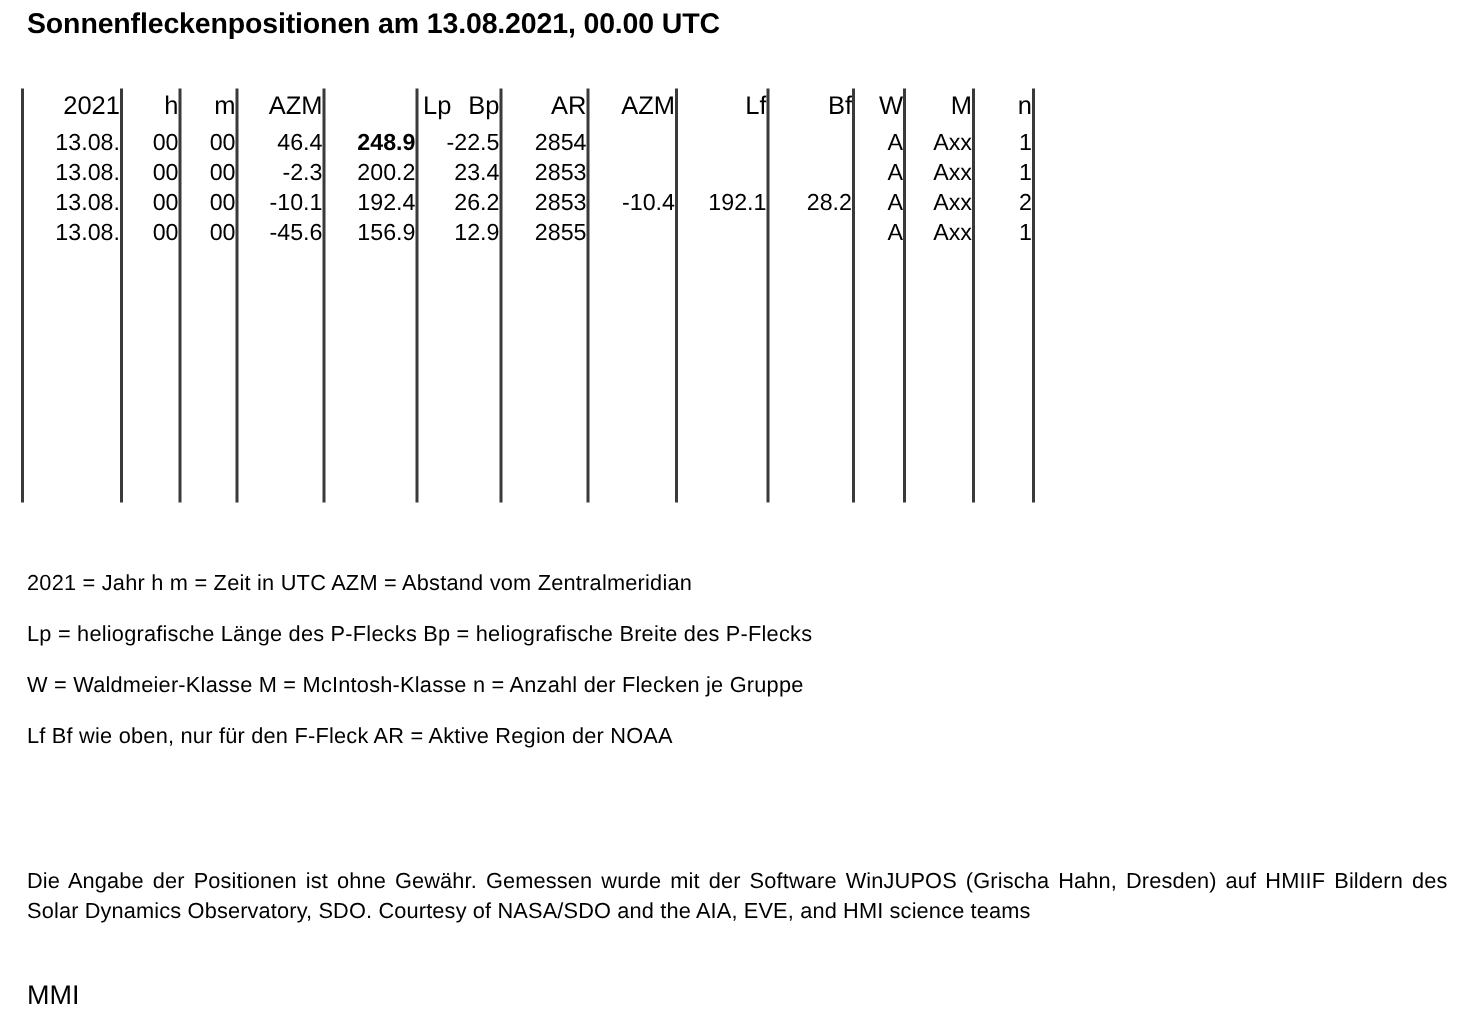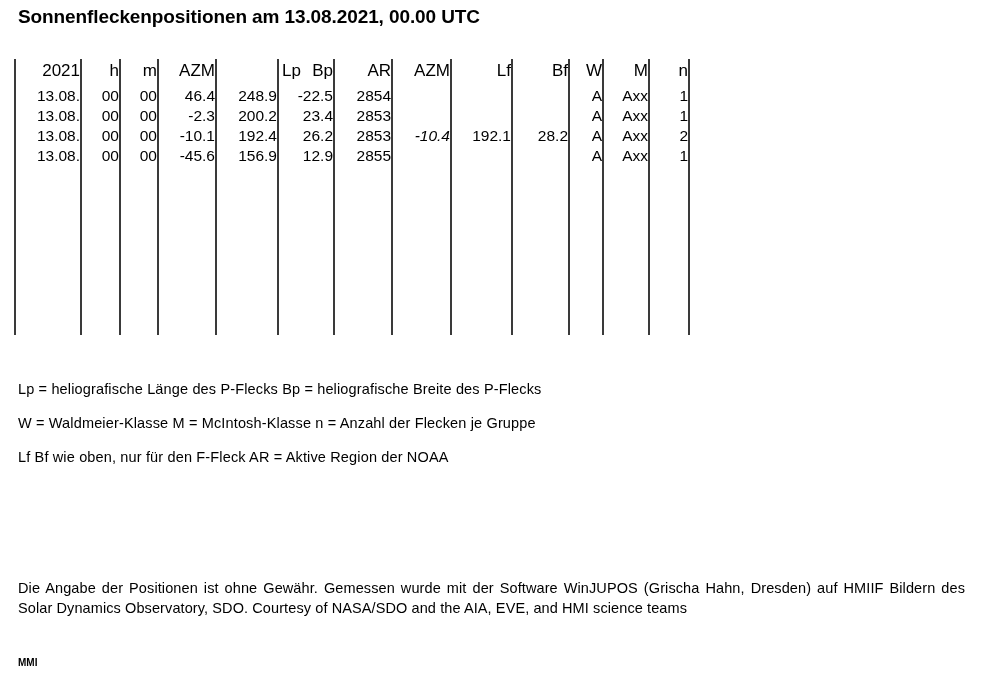--- a/index.html
+++ b/index.html
@@ -98,24 +98,23 @@
     font-size: 14.5px;
     line-height: 20px;
     text-align: justify;
     letter-spacing: 0.1px;
     color: #000;
   }
   .signature {
     position: absolute;
     left: 18px;
     top: 653px;
-    font-size: 10px;
+    font-size: 18px;
     line-height: 20px;
     color: #000;
-    font-weight: bold;
   }
 </style>
 </head>
 <body>
 
 <div class="page-title">Sonnenfleckenpositionen am 13.08.2021, 00.00 UTC</div>
 
 <div class="table-wrap">
   <div class="grid" id="table-grid">
       <div class="row header" style="top: 2px;">
@@ -131,21 +130,21 @@
         <div class="cell" style="left: 501px; width: 53px;">Bf</div>
         <div class="cell" style="left: 558px; width: 30px;">W</div>
         <div class="cell" style="left: 592px; width: 42px;">M</div>
         <div class="cell" style="left: 638px; width: 36px;">n</div>
       </div>
       <div class="row data" style="top: 27px;">
         <div class="cell" style="left: 4px; width: 62px;">13.08.</div>
         <div class="cell" style="left: 70px; width: 35px;">00</div>
         <div class="cell" style="left: 109px; width: 34px;">00</div>
         <div class="cell" style="left: 147px; width: 54px;">46.4</div>
-        <div class="cell" style="left: 204px; width: 59px;">248.9</div>
+        <div class="cell" style="left: 204px; width: 59px; font-weight: bold;">248.9</div>
         <div class="cell" style="left: 267px; width: 52px;">-22.5</div>
         <div class="cell" style="left: 323px; width: 54px;">2854</div>
         <div class="cell" style="left: 381px; width: 55px;"></div>
         <div class="cell" style="left: 440px; width: 57px;"></div>
         <div class="cell" style="left: 501px; width: 53px;"></div>
         <div class="cell" style="left: 558px; width: 30px;">A</div>
         <div class="cell" style="left: 592px; width: 42px;">Axx</div>
         <div class="cell" style="left: 638px; width: 36px;">1</div>
       </div>
       <div class="row data" style="top: 47px;">
@@ -164,21 +163,21 @@
         <div class="cell" style="left: 638px; width: 36px;">1</div>
       </div>
       <div class="row data" style="top: 67px;">
         <div class="cell" style="left: 4px; width: 62px;">13.08.</div>
         <div class="cell" style="left: 70px; width: 35px;">00</div>
         <div class="cell" style="left: 109px; width: 34px;">00</div>
         <div class="cell" style="left: 147px; width: 54px;">-10.1</div>
         <div class="cell" style="left: 204px; width: 59px;">192.4</div>
         <div class="cell" style="left: 267px; width: 52px;">26.2</div>
         <div class="cell" style="left: 323px; width: 54px;">2853</div>
-        <div class="cell" style="left: 381px; width: 55px; font-style: italic;">-10.4</div>
+        <div class="cell" style="left: 381px; width: 55px;">-10.4</div>
         <div class="cell" style="left: 440px; width: 57px;">192.1</div>
         <div class="cell" style="left: 501px; width: 53px;">28.2</div>
         <div class="cell" style="left: 558px; width: 30px;">A</div>
         <div class="cell" style="left: 592px; width: 42px;">Axx</div>
         <div class="cell" style="left: 638px; width: 36px;">2</div>
       </div>
       <div class="row data" style="top: 87px;">
         <div class="cell" style="left: 4px; width: 62px;">13.08.</div>
         <div class="cell" style="left: 70px; width: 35px;">00</div>
         <div class="cell" style="left: 109px; width: 34px;">00</div>
@@ -204,20 +203,21 @@
     <div class="vrule" style="left: 377px;"></div>
     <div class="vrule" style="left: 436px;"></div>
     <div class="vrule" style="left: 497px;"></div>
     <div class="vrule" style="left: 554px;"></div>
     <div class="vrule" style="left: 588px;"></div>
     <div class="vrule" style="left: 634px;"></div>
     <div class="vrule" style="left: 674px;"></div>
   </div>
 
 <div class="legend">
+  <div class="legend-line">2021 = Jahr   h m = Zeit in UTC   AZM = Abstand vom Zentralmeridian</div>
   <div class="legend-line">Lp = heliografische Länge des P-Flecks   Bp = heliografische Breite des P-Flecks</div>
   <div class="legend-line">W = Waldmeier-Klasse   M = McIntosh-Klasse   n = Anzahl der Flecken je Gruppe</div>
   <div class="legend-line">Lf  Bf wie oben, nur für den F-Fleck   AR = Aktive Region der NOAA</div>
 </div>
 
 <div class="disclaimer">Die Angabe der Positionen ist ohne Gewähr. Gemessen wurde mit der Software WinJUPOS (Grischa Hahn, Dresden) auf HMIIF Bildern des Solar Dynamics Observatory, SDO. Courtesy of NASA/SDO and the AIA, EVE, and HMI science teams</div>
 
 <div class="signature">MMI</div>
 
 </body></html>

